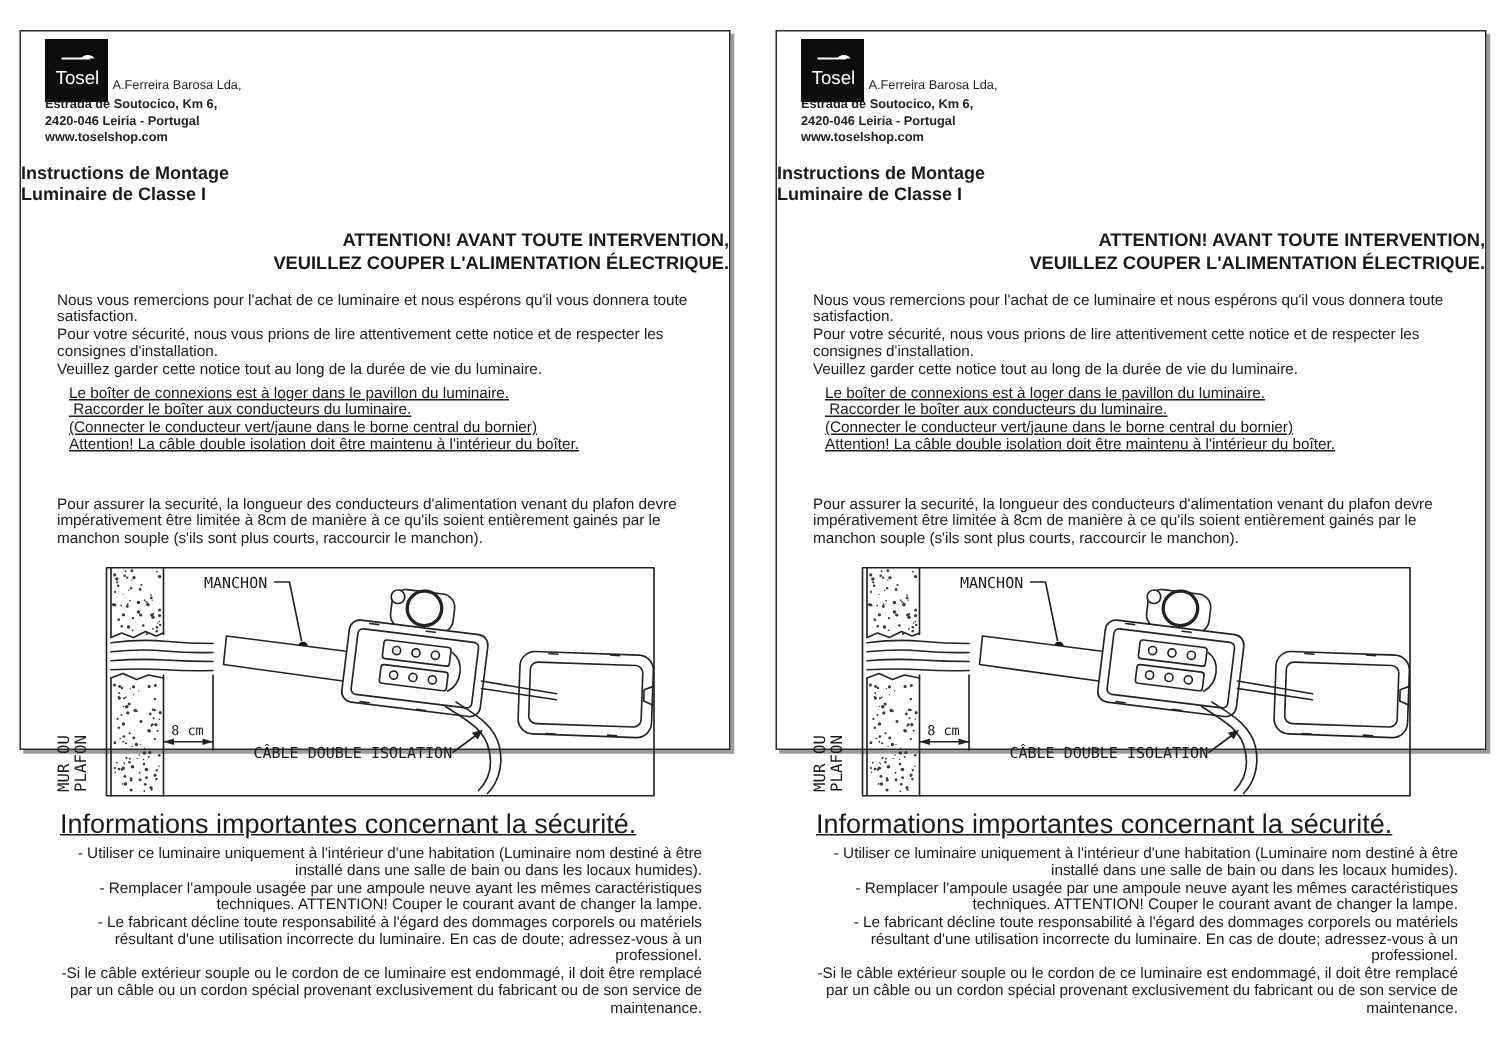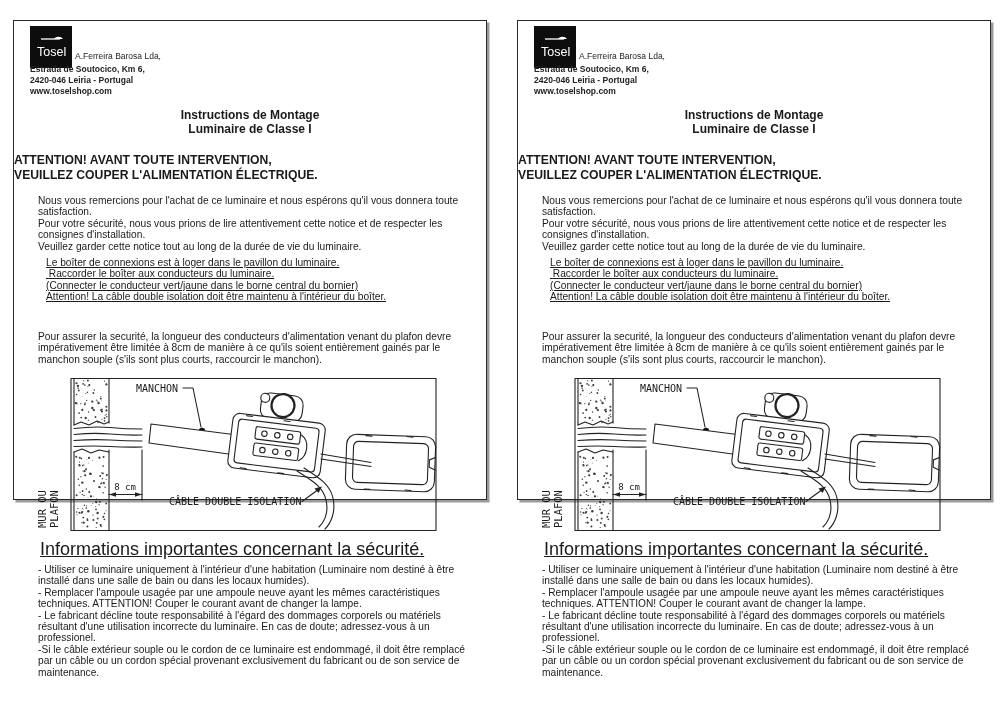--- a/index.html
+++ b/index.html
@@ -14,41 +14,41 @@
     border:1.5px solid #2b2b2b;box-sizing:border-box;
     box-shadow:2.5px 2.5px 0 #9b9b9b;
   }
   .page:nth-child(1){left:13px;}
   .page:nth-child(2){left:517px;}
 
   .logo{position:absolute;left:16px;top:5px;width:42px;height:42px;}
   .company-name{position:absolute;left:61px;top:30px;font-size:8.5px;color:#222;}
   .addr{position:absolute;left:16px;top:43px;font-size:8.5px;line-height:10.8px;color:#222;font-weight:bold;}
 
-  .title{position:absolute;top:87px;left:0;right:0;text-align:center;
+  .title{position:absolute;top:87px;left:0;right:0;
          font-weight:bold;font-size:12px;line-height:14px;}
-  .warning{position:absolute;top:132px;left:0;right:0;text-align:left;
+  .warning{position:absolute;top:132px;left:0;right:0;text-align:right;
          font-weight:bold;font-size:12.2px;line-height:14.5px;}
 
   .body-text{font-size:10.2px;line-height:11.4px;}
   .p-intro{position:absolute;top:174px;left:24px;width:424px;}
   .p-conn{position:absolute;top:236px;left:32px;width:424px;text-decoration:underline;}
   .p-len{position:absolute;top:298px;left:24px;width:424px;margin-top:12px;}
   .line{white-space:pre-wrap;}
 
   .diagram{position:absolute;top:355px;left:15px;width:440px;height:158px;}
   .ln{stroke:#222;stroke-width:1.1;fill:none;stroke-linecap:round;stroke-linejoin:round;}
   .lnw{stroke:#222;stroke-width:1.1;fill:#fff;stroke-linejoin:round;}
   .dlabel{font-family:"DejaVu Sans Mono",monospace;font-size:10px;fill:#1a1a1a;}
   .ddim{font-family:"DejaVu Sans Mono",monospace;font-size:9px;fill:#1a1a1a;}
   .dwall{font-family:"DejaVu Sans Mono",monospace;font-size:10.5px;fill:#1a1a1a;}
   .logo-brand{font-family:"Liberation Sans",sans-serif;font-size:12.5px;fill:#fff;}
 
   .safety-h{position:absolute;top:518px;left:26px;margin:0;font-size:18px;font-weight:400;text-decoration:underline;}
-  .safety{position:absolute;top:543px;left:24px;width:430px;font-size:10.2px;line-height:11.4px;}
+  .safety{position:absolute;top:543px;left:24px;width:430px;font-size:10.2px;line-height:11.4px;text-align:right;}
 </style>
 </head>
 <body>
 
 <div id="canvas">
   <div class="page">
 
     <div class="logo">
       <svg width="42" height="42" viewBox="0 0 42 42">
         <rect x="0" y="0" width="42" height="42" fill="#0d0d0d"></rect>

